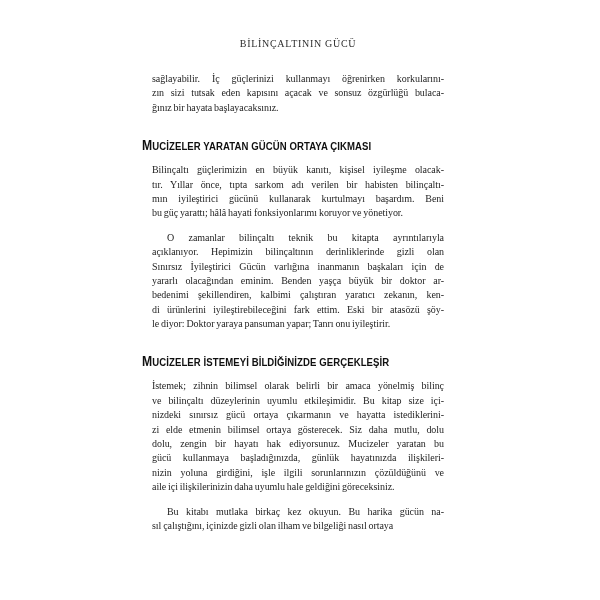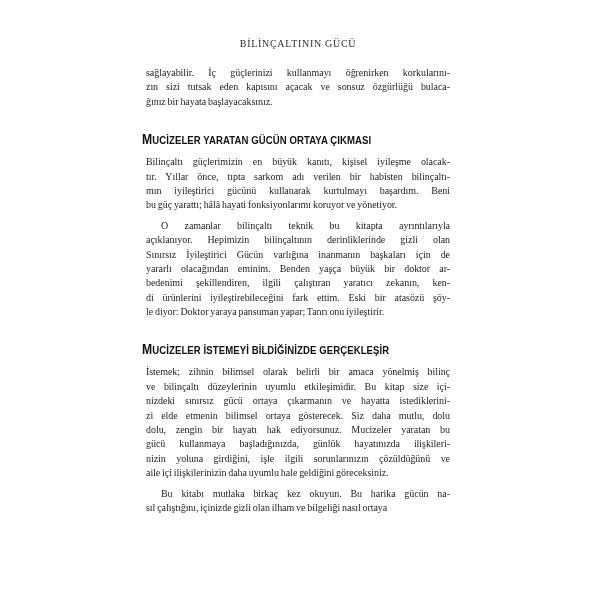--- a/index.html
+++ b/index.html
@@ -17,21 +17,21 @@
     top:38px;left:142px;width:312px;
     text-align:center;
     font-size:10px;
     letter-spacing:0.7px;
     color:#2d2d2d;
   }
   .page-body{
     position:absolute;
     top:62px;left:142px;width:312px;
   }
-  .para{margin:4px;}
+  .para{margin:10px;}
   .para + .para{margin-top:6px;}
   .ln{
     height:14.4px;
     line-height:14.4px;
     font-size:10px;
     text-align:justify;
     text-align-last:justify;
     word-spacing:-0.6px;
     letter-spacing:-0.05px;
     overflow:hidden;
@@ -86,21 +86,21 @@
         <div class="ln">Bilinçaltı güçlerimizin en büyük kanıtı, kişisel iyileşme olacak-</div>
         <div class="ln">tır. Yıllar önce, tıpta sarkom adı verilen bir habisten bilinçaltı-</div>
         <div class="ln">mın iyileştirici gücünü kullanarak kurtulmayı başardım. Beni</div>
         <div class="ln ln-last">bu güç yarattı; hâlâ hayati fonksiyonlarımı koruyor ve yönetiyor.</div>
       </div>
       <div class="para">
         <div class="ln ln-indent">O zamanlar bilinçaltı teknik bu kitapta ayrıntılarıyla</div>
         <div class="ln">açıklanıyor. Hepimizin bilinçaltının derinliklerinde gizli olan</div>
         <div class="ln">Sınırsız İyileştirici Gücün varlığına inanmanın başkaları için de</div>
         <div class="ln">yararlı olacağından eminim. Benden yaşça büyük bir doktor ar-</div>
-        <div class="ln">bedenimi şekillendiren, ilgili çalıştıran yaratıcı zekanın, ken-</div>
+        <div class="ln">bedenimi şekillendiren, kalbimi çalıştıran yaratıcı zekanın, ken-</div>
         <div class="ln">di ürünlerini iyileştirebileceğini fark ettim. Eski bir atasözü şöy-</div>
         <div class="ln ln-last">le diyor: Doktor yaraya pansuman yapar; Tanrı onu iyileştirir.</div>
       </div>
       <div class="heading">MUCİZELER İSTEMEYİ BİLDİĞİNİZDE GERÇEKLEŞİR</div>
       <div class="para">
         <div class="ln">İstemek; zihnin bilimsel olarak belirli bir amaca yönelmiş bilinç</div>
         <div class="ln">ve bilinçaltı düzeylerinin uyumlu etkileşimidir. Bu kitap size içi-</div>
         <div class="ln">nizdeki sınırsız gücü ortaya çıkarmanın ve hayatta istediklerini-</div>
         <div class="ln">zi elde etmenin bilimsel ortaya gösterecek. Siz daha mutlu, dolu</div>
         <div class="ln">dolu, zengin bir hayatı hak ediyorsunuz. Mucizeler yaratan bu</div>

